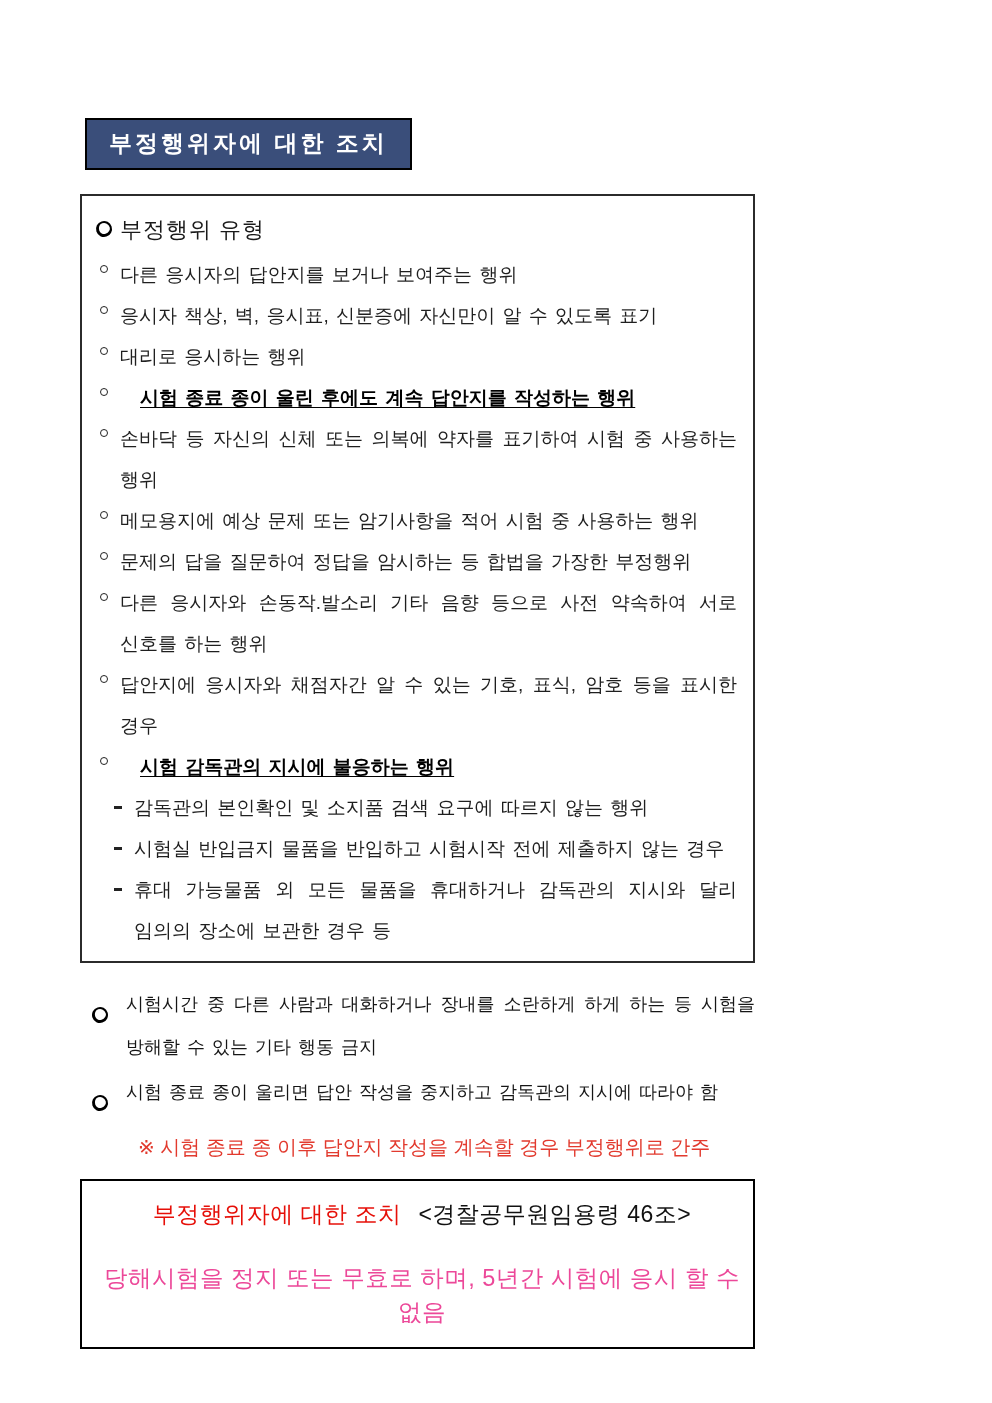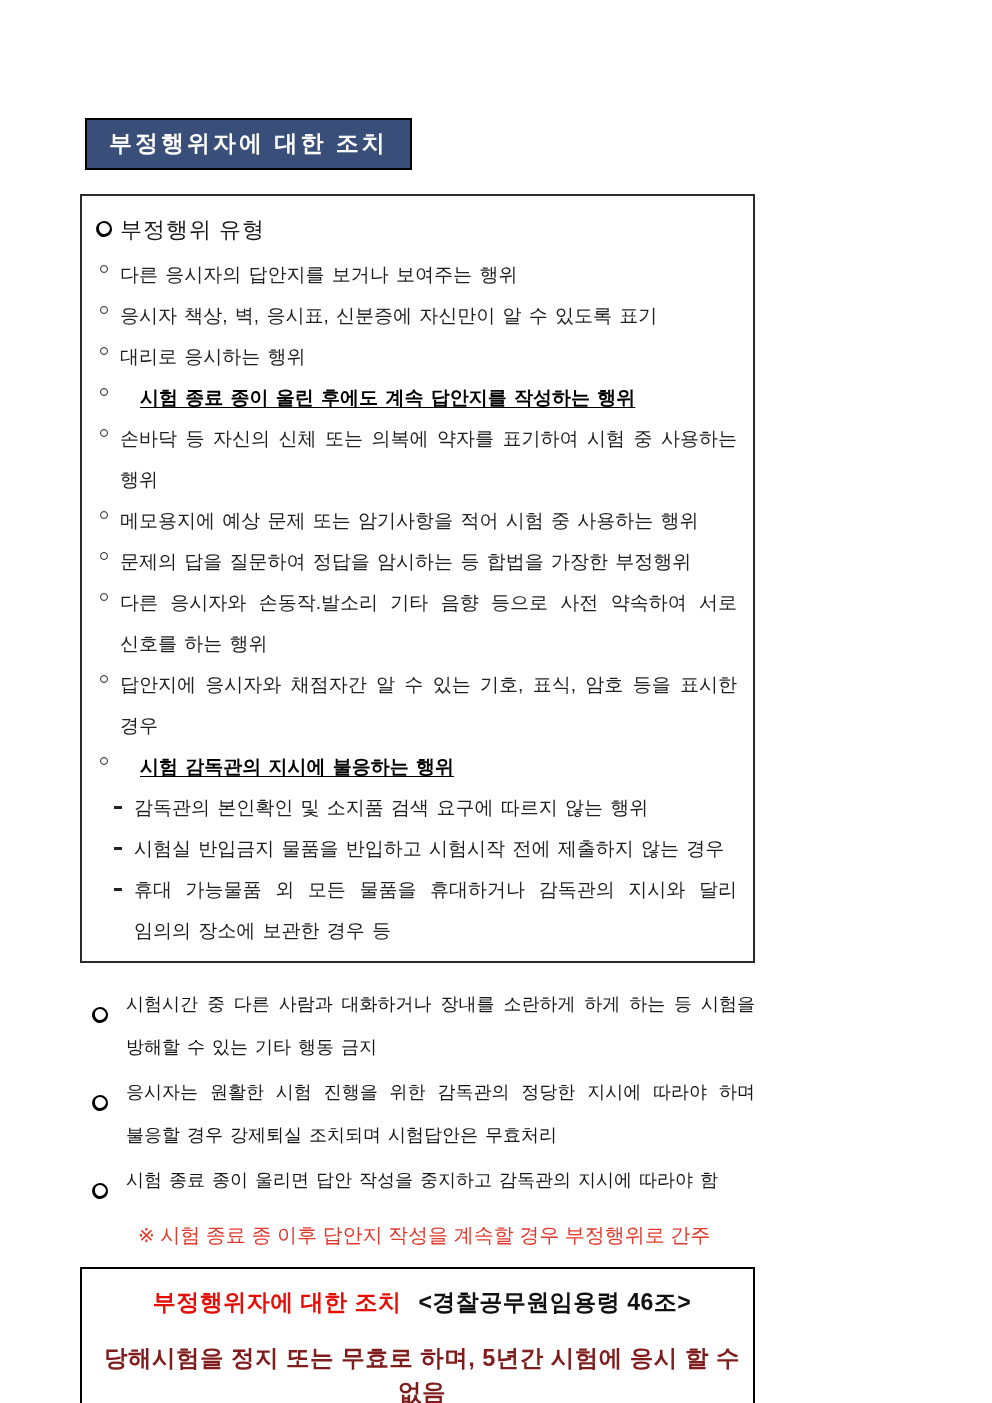--- a/index.html
+++ b/index.html
@@ -132,31 +132,31 @@
     color: #e23a2e;
     line-height: 32px;
   }
 
   
   .penalty-box {
     margin-top: 16px;
     border: 2px solid #000;
     padding: 16px 1px 18px 10px;
     text-align: center;
-    font-weight: bold;
+    font-weight: normal;
     font-size: 23px;
     letter-spacing: 0.5px;
   }
   .penalty-line1 { line-height: 34px; }
   .penalty-line1 .red-part { color: #e60f08; }
   .penalty-line1 .black-part { color: #111; margin-left: 10px; }
   .penalty-line2 {
-    margin-top: 22px;
+    margin-top: 30px;
     line-height: 34px;
-    color: #7f1d1d;
+    color: #ec4899;
     font-size: 23.5px;
   }
 </style>
 </head>
 <body>
 
 <div class="page">
 
   
   <div class="banner">
@@ -254,24 +254,20 @@
   </div>
 
   
   <div class="notes">
     <div class="note-row">
       <span class="bullet-cell"><span class="ring"></span></span>
       <span class="text">시험시간 중 다른 사람과 대화하거나 장내를 소란하게 하게 하는 등 시험을 방해할 수 있는 기타 행동 금지</span>
     </div>
     <div class="note-row">
       <span class="bullet-cell"><span class="ring"></span></span>
-      <span class="text">응시자는 원활한 시험 진행을 위한 감독관의 정당한 지시에 따라야 하며 불응할 경우 강제퇴실 조치되며 시험답안은 무효처리</span>
-    </div>
-    <div class="note-row">
-      <span class="bullet-cell"><span class="ring"></span></span>
       <span class="text">시험 종료 종이 울리면 답안 작성을 중지하고 감독관의 지시에 따라야 함</span>
     </div>
     <div class="red-note">※ 시험 종료 종 이후 답안지 작성을 계속할 경우 부정행위로 간주</div>
   </div>
 
   
   <div class="penalty-box">
     <div class="penalty-line1">
       <span class="red-part">부정행위자에 대한 조치</span>
       <span class="black-part">&lt;경찰공무원임용령 46조&gt;</span>

